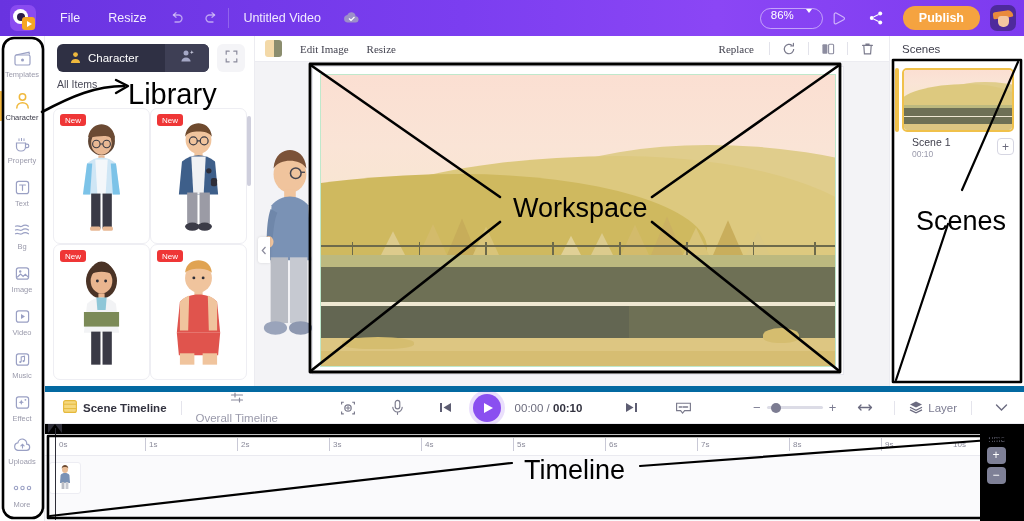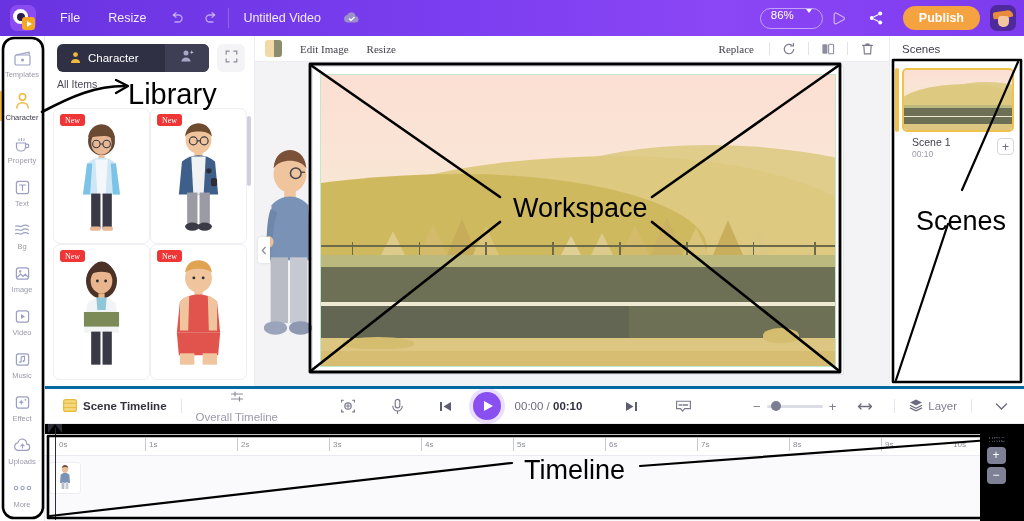--- a/index.html
+++ b/index.html
@@ -115,21 +115,21 @@
     position: absolute; left: 172px; top: 8px; width: 28px; height: 28px;
     border-radius: 6px; background: #f4f4f7; display: flex;
     align-items: center; justify-content: center; cursor: pointer;
   }
   .all-items {
     position: absolute; left: 12px; top: 42px; font-size: 10.5px; color: #4a4a58;
     cursor: pointer;
   }
   .char-grid {
     position: absolute; left: 8px; top: 72px; width: 194px; height: 272px;
-    display: grid; grid-template-columns: 1fr 1fr;  font-family: Liberation Serif, serif;
+    display: grid; grid-template-columns: 1fr 1fr; 
   }
   .char-card {
     background: #fff; border: 1px solid #eeeef3; border-radius: 7px;
     position: relative; overflow: hidden; cursor: pointer;
   }
   .new-badge {
     position: absolute; left: 6px; top: 5px; background: #ef3636; color: #fff;
     font-size: 8px; padding: 1.5px 5px; border-radius: 3px; z-index: 3;
   }
   .lib-scroll {
@@ -213,21 +213,21 @@
   .scene-add {
     position: absolute; right: 10px; top: 102px; width: 17px; height: 17px;
     border: 1px solid #d6d6e2; border-radius: 4px; background:#fff;
     display:flex; align-items:center; justify-content:center; cursor:pointer;
     font-size: 12px; color: #6b6b7c; line-height: 1;
   }
 
   
   .playbar {
     position: absolute; left: 45px; top: 386px; width: 979px; height: 38px;
-    background: #fff; border-top: 3px solid #0369a1; border-bottom: 1px solid #ececf1;
+    background: #fff; border-top: 6px solid #0369a1; border-bottom: 1px solid #ececf1;
     display: flex; align-items: center;
   }
   .pb-tab { display:flex; align-items:center; gap:6px; font-size:11.5px; cursor:pointer; }
   .pb-tab.active { color:#32323f; font-weight: bold; }
   .pb-tab.inactive { color:#9a9aab;flex-direction:column; }
   .pb-sep { width:1px; height:14px; background:#e4e4ec; margin:0 14px; }
   .pb-ic { width: 30px; height:30px; display:flex; align-items:center; justify-content:center; cursor:pointer; }
   .play-btn {
     width: 28px; height: 28px; border-radius: 50%; background:#8a4ff0;
     display:flex; align-items:center; justify-content:center; cursor:pointer;

